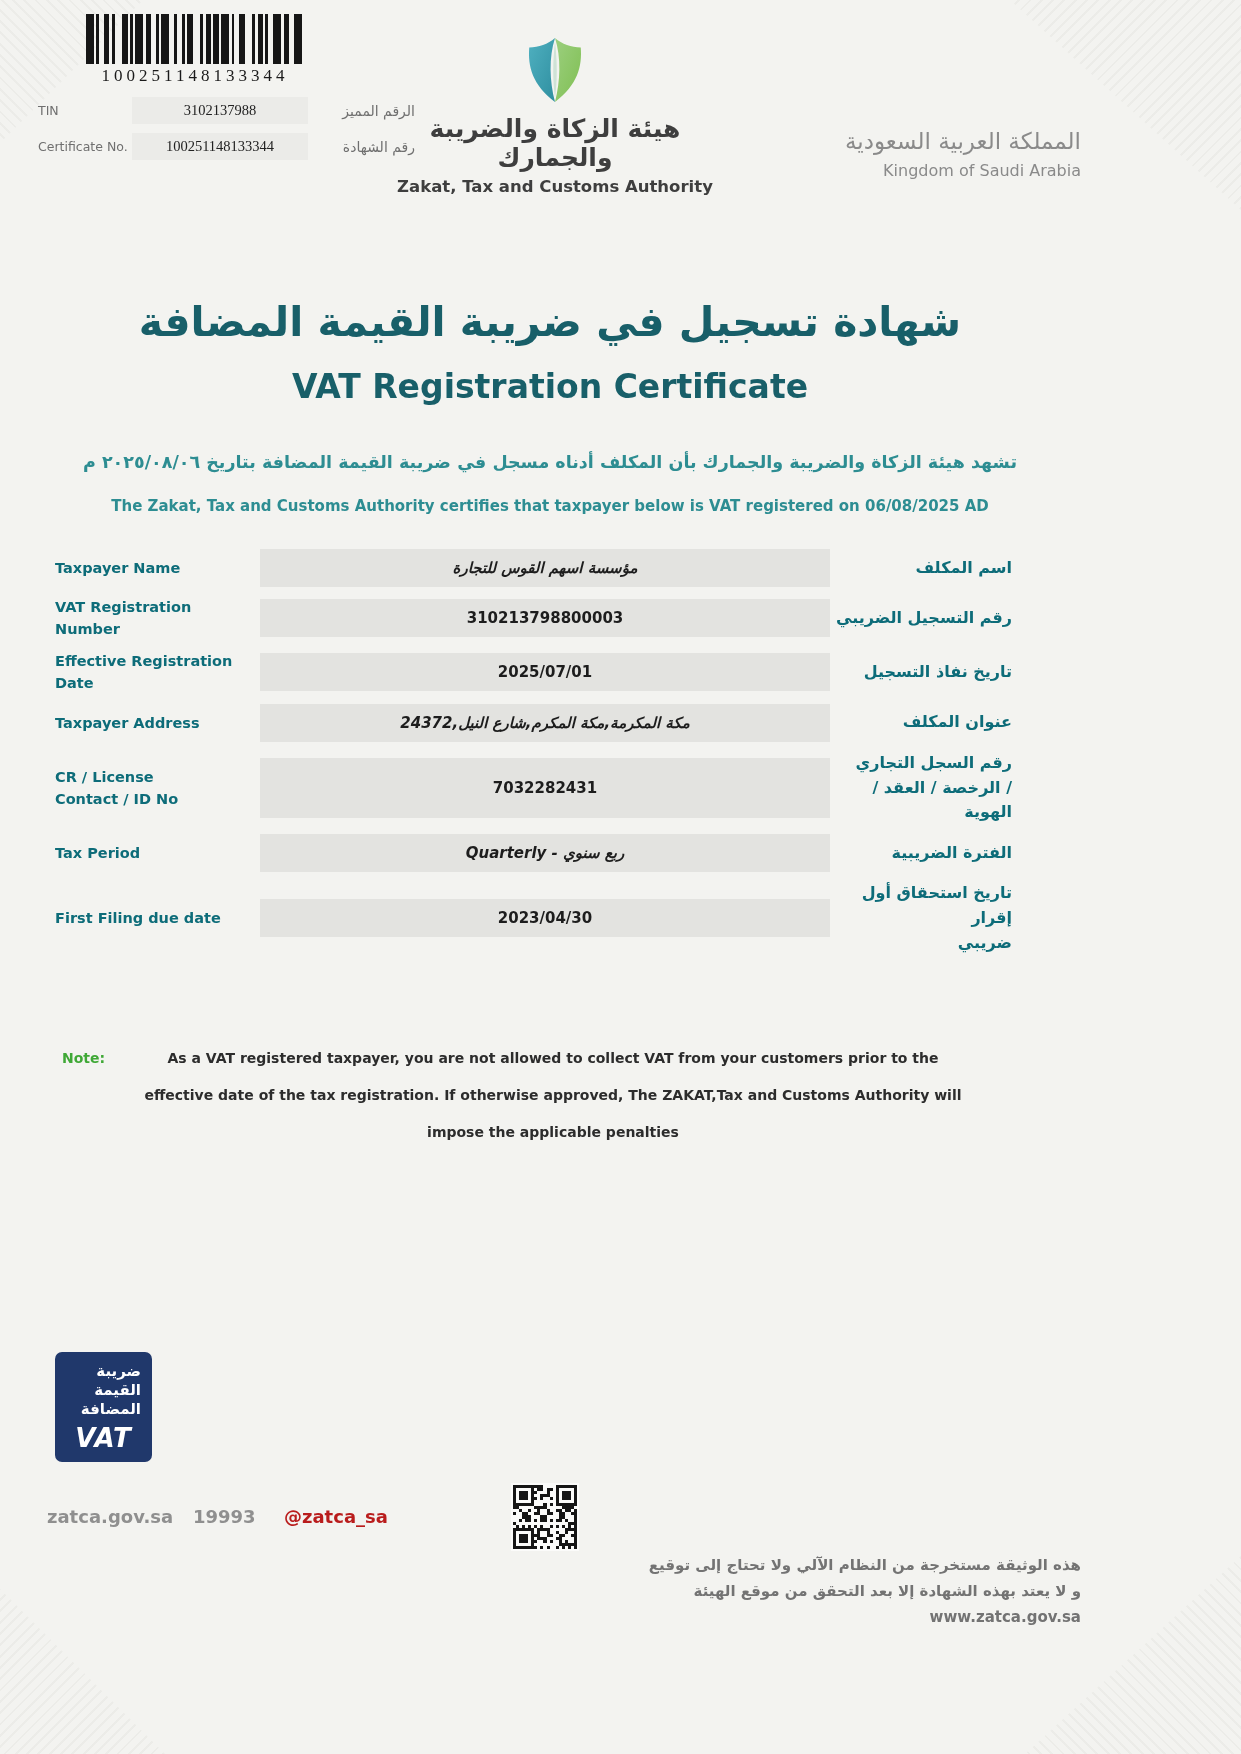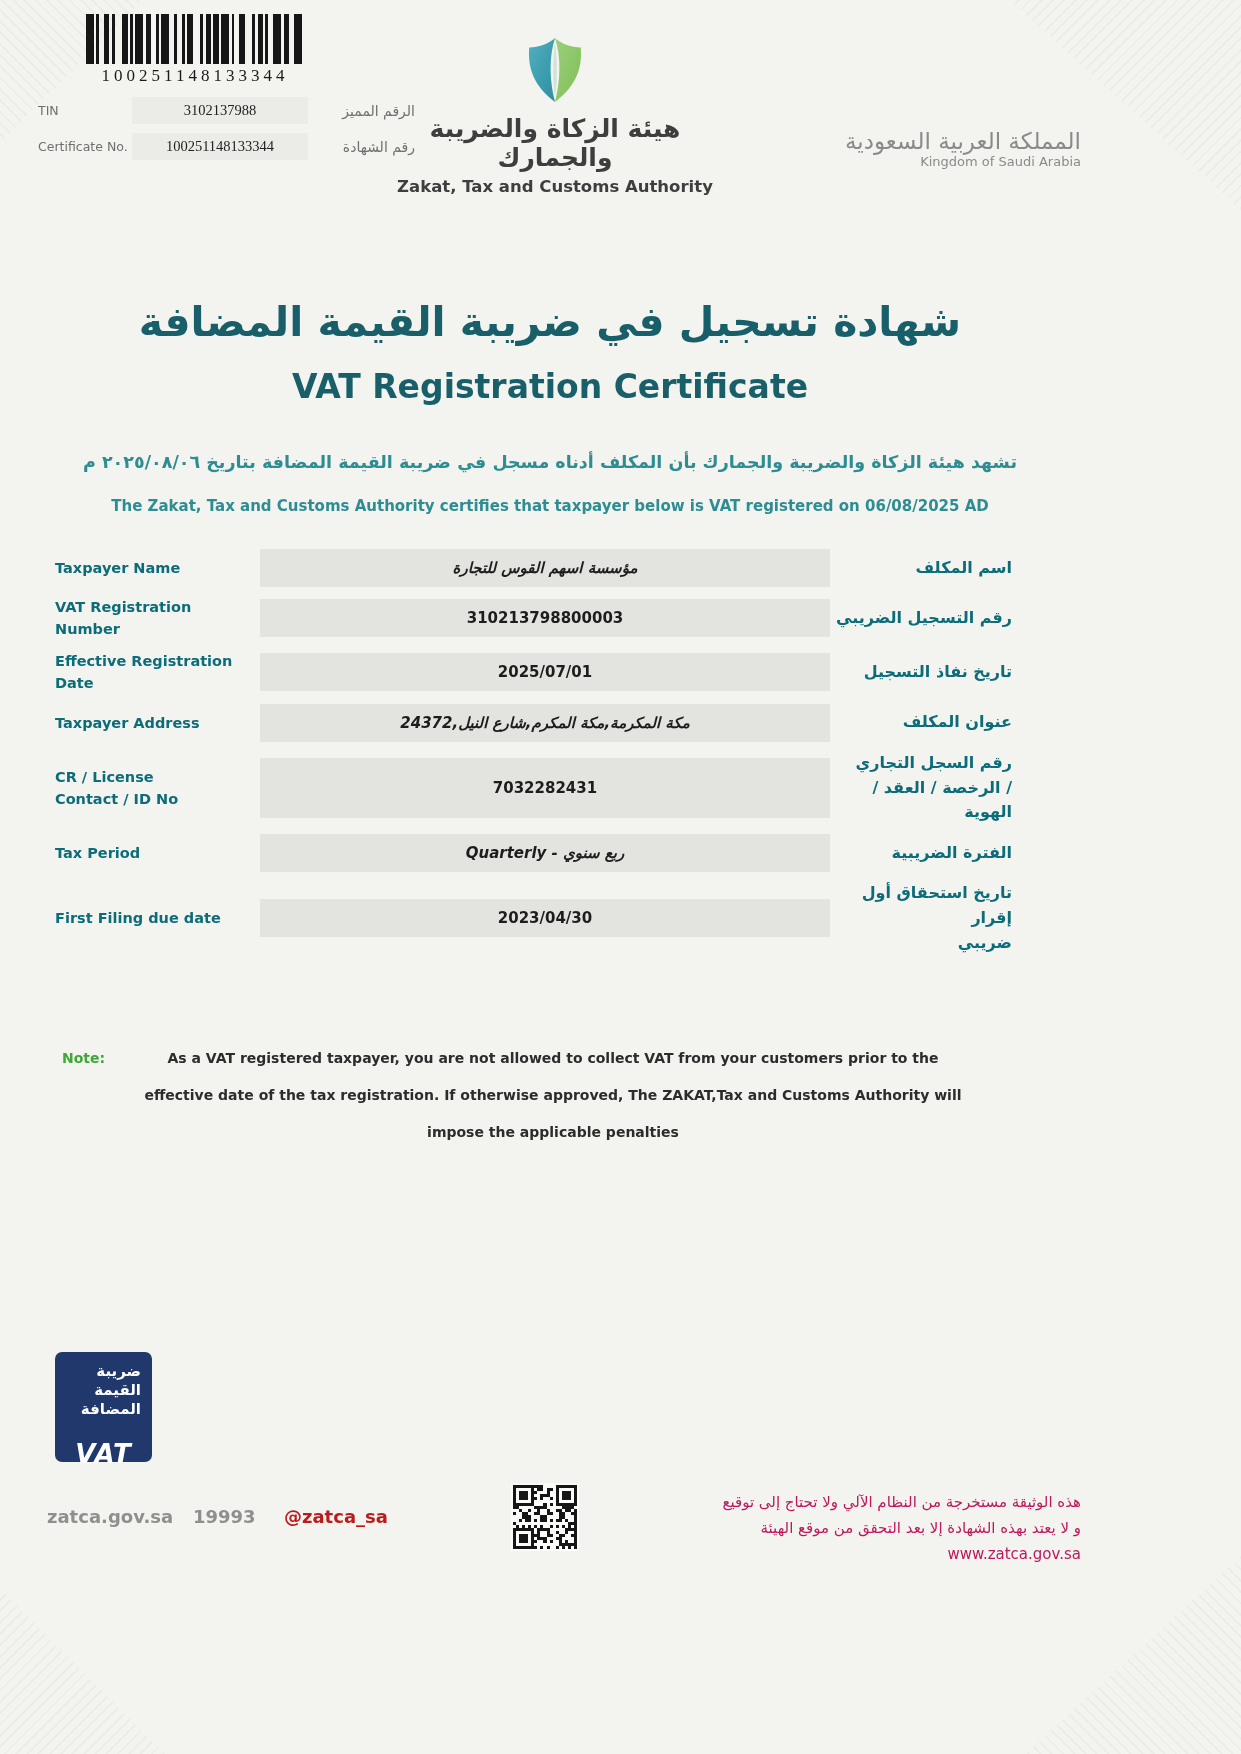--- a/index.html
+++ b/index.html
@@ -41,21 +41,21 @@
 
   
   .logo-block { position:absolute; left:385px; top:34px; width:340px; text-align:center; }
   .logo-icon { display:block; margin:0 auto; }
   .auth-ar { margin-top:8px; font-size:25px; font-weight:700; color:#3e3e3e; direction:rtl; }
   .auth-en { margin-top:5px; font-size:16.5px; font-weight:700; color:#3e3e3e; }
 
   
   .kingdom { position:absolute; right:160px; top:128px; text-align:right; color:#8a8a8a; }
   .kingdom-ar { font-size:23px; direction:rtl; }
-  .kingdom-en { font-size:13px; }
+  .kingdom-en { margin-top:7px; font-size:16px; }
 
   
   .title-ar, .title-en, .cert-ar, .cert-en { position:absolute; left:0; width:1100px; text-align:center; }
   .title-ar { top:298px; font-size:41px; font-weight:700; color:#185f69; direction:rtl; }
   .title-en { top:367px; font-size:33px; font-weight:700; color:#185f69; }
   .cert-ar  { top:452px; font-size:17.5px; font-weight:700; color:#2d8d92; direction:rtl; }
   .cert-en  { top:497px; font-size:15px; font-weight:700; color:#2d8d92; }
 
   
   .fields { position:absolute; left:55px; top:549px; width:957px; }
@@ -73,31 +73,31 @@
   .note-green { color:#3fa836; }
   .note-en { position:absolute; left:62px; top:1040px; width:900px; display:flex;
              font-size:14px; font-weight:700; color:#2c2c2c; }
   .note-en .nlabel { width:82px; flex:none; line-height:37px; color:#3fa836; }
   .note-en .ntext { flex:1; text-align:center; line-height:37px; }
 
   
   .vat-logo { position:absolute; left:55px; top:1352px; width:97px; height:110px; background:#20386b;
               border-radius:7px; padding:10px 11px 6px; color:#fff; }
   .vat-l { direction:rtl; text-align:right; font-size:15px; font-weight:700; line-height:19px; }
-  .vat-word { margin-top:20px; text-align:center; font-size:26px; font-weight:700; font-style:italic; letter-spacing:1px; }
+  .vat-word { margin-top:4px; text-align:center; font-size:26px; font-weight:700; font-style:italic; letter-spacing:1px; }
 
   
   .f-web    { position:absolute; left:47px;  top:1506px; font-size:18px; font-weight:700; color:#8f8f8f; }
   .f-phone  { position:absolute; left:193px; top:1506px; font-size:18px; font-weight:700; color:#8f8f8f; }
   .f-social { position:absolute; left:284px; top:1506px; font-size:18px; font-weight:700; color:#b91c1c; }
   .qr { position:absolute; left:511px; top:1483px; width:68px; height:68px; background:#fbfbfa; padding:2px;
         display:grid; grid-template-rows:repeat(21,1fr); grid-template-columns:repeat(21,1fr); }
   .qr b { background:#161616; }
-  .disclaimer { position:absolute; right:160px; top:1489px; direction:rtl; text-align:right;
-                font-size:15px; font-weight:400; color:#be185d; line-height:26px; }
+  .disclaimer { position:absolute; right:160px; top:1552px; direction:rtl; text-align:right;
+                font-size:15px; font-weight:700; color:#737373; line-height:26px; }
   .d-url { direction:ltr; }
 </style>
 </head>
 <body>
 
 <div class="page">
 
   <div class="corner c-tl"></div>
   <div class="corner c-tr"></div>
   <div class="corner c-bl"></div>

